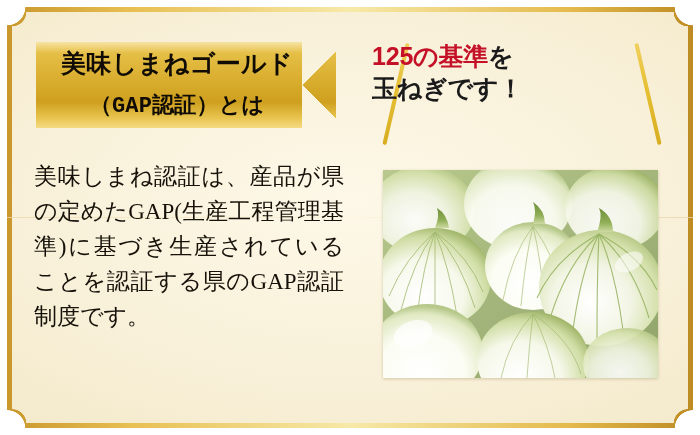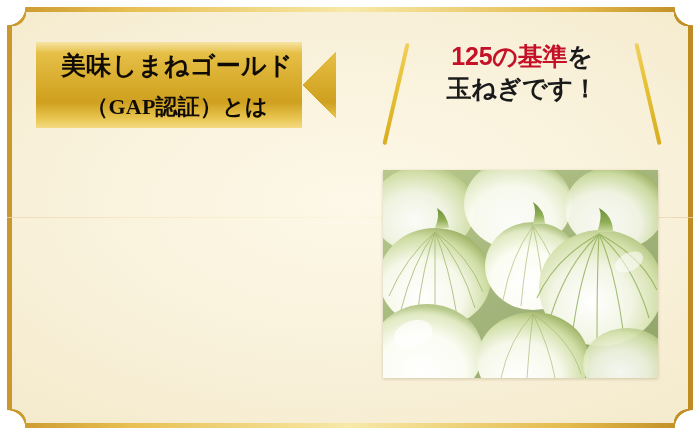--- a/index.html
+++ b/index.html
@@ -87,21 +87,21 @@
       conic-gradient(from 45deg at 0 50%, #000 0 90deg, transparent 90deg 360deg) 266px 0/34px 100% no-repeat;
     filter:drop-shadow(2px 3px 3px rgba(120,95,30,.30));
   }
 
   .ribbon-text {
     position:absolute;
     left:36px; top:42px;
     width:300px; height:86px;
     display:flex; flex-direction:column;
     align-items:center; justify-content:center;
-    font-family:Liberation Serif, serif;
+    font-family:Liberation Mono, monospace;
     font-weight:700;
     color:#100c05;
     line-height:1.08;
     padding-right:18px;
     text-align:center;
   }
   .ribbon-l1 { font-size:25px; letter-spacing:.4px; }
   .ribbon-l2 { font-size:22px; letter-spacing:.2px; margin-top:16px; }
 
   .body-copy {
@@ -115,21 +115,21 @@
     text-align:justify;
     text-justify:inter-character;
   }
   .body-copy p { text-align:justify; text-align-last:left; }
 
   
   .headline {
     position:absolute;
     left:372px; top:40px;
     width:300px;
-    text-align:center;
+    text-align:left;
     font-family:"Liberation Sans", sans-serif;
     font-weight:700;
     font-size:25px;
     line-height:1.28;
     color:#1a1a1a;
     letter-spacing:-.2px;
   }
   .headline .hl-red { color:#c41127; }
 
   .slash {
@@ -159,20 +159,23 @@
 
   <div class="frame-outer"></div>
   <div class="frame-inner"></div>
 
   <div class="ribbon"></div>
   <div class="ribbon-text">
     <div class="ribbon-l1">美味しまねゴールド</div>
     <div class="ribbon-l2">（GAP認証）とは</div>
   </div>
 
+  <div class="body-copy">
+    <p>美味しまね認証は、産品が県の定めたGAP(生産工程管理基準)に基づき生産されていることを認証する県のGAP認証制度です。</p>
+  </div>
 
   <div class="slash slash-left"></div>
   <div class="slash slash-right"></div>
 
   <div class="headline">
     <div>
       <span class="hl-red">125の基準</span><span>を</span>
     </div>
     <div>玉ねぎです！</div>
   </div>

